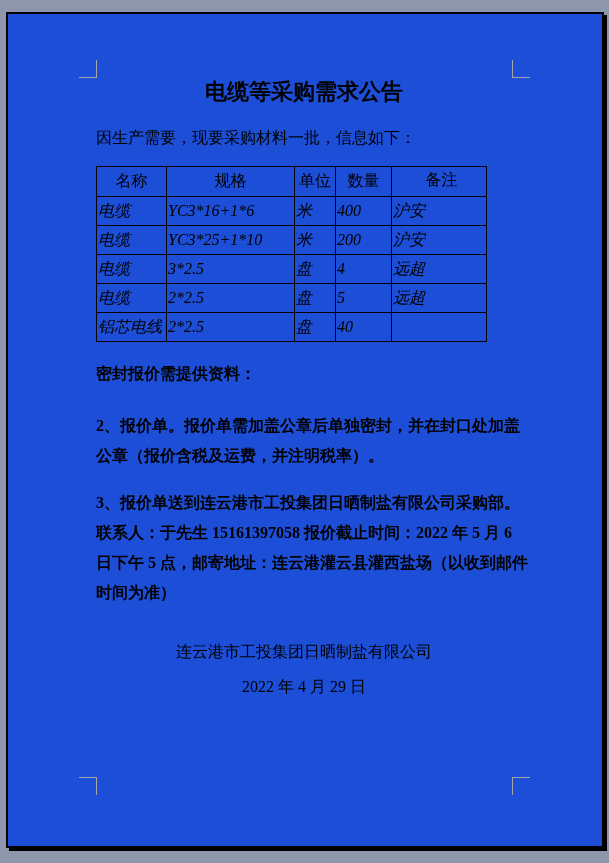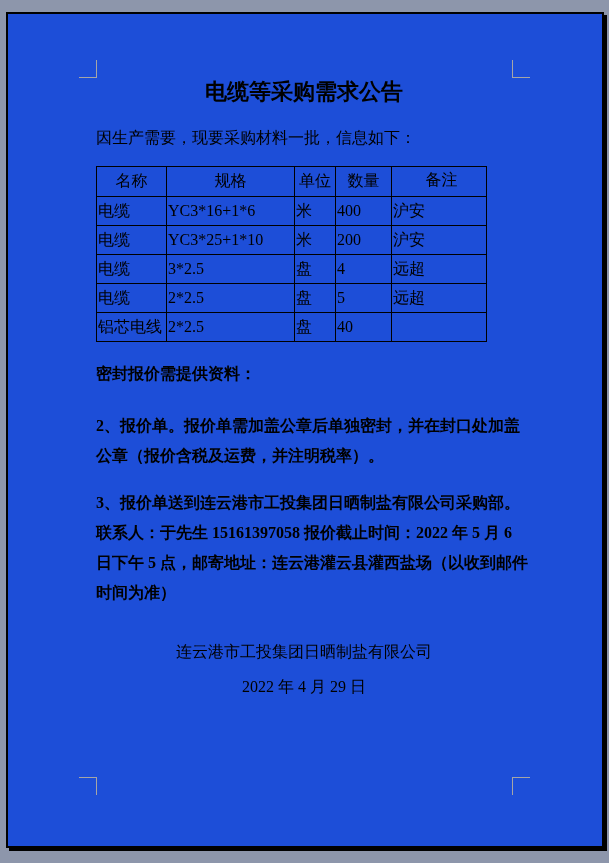--- a/index.html
+++ b/index.html
@@ -60,21 +60,21 @@
   table.items col.c5 { width: 95px; }
   table.items th, table.items td {
     border: 1px solid #000;
     font-size: 16px;
     font-weight: normal;
     vertical-align: middle;
     padding: 1px;
     overflow: hidden;
   }
   table.items thead tr { height: 30px; }
-  table.items tbody tr { height: 29px; }
+  table.items tbody tr { height: 29px; font-style: italic; }
   table.items th.remark {
     text-align: center;
     vertical-align: top;
     padding: 3px 0 0 5px;
   }
   .para { margin: 0; font-size: 16px; font-weight: bold; }
   .para .line { line-height: 30px; white-space: nowrap; }
   .para.single .line { line-height: 22px; }
   .para.p-seal  { margin-top: 21px; }
   .para.p-item1 { margin-top: 22px; }

